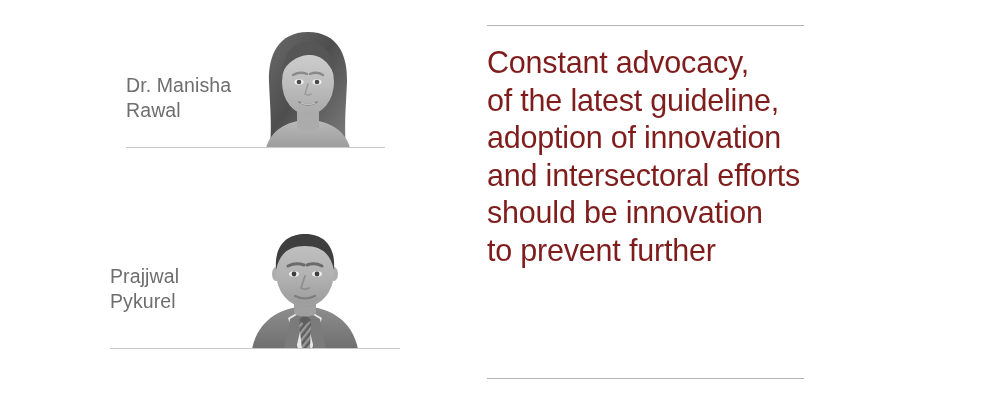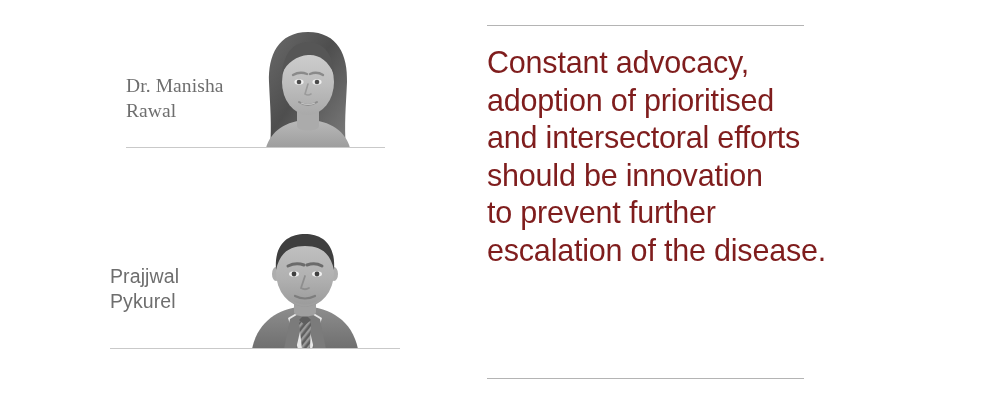--- a/index.html
+++ b/index.html
@@ -27,21 +27,21 @@
 
   .contributor-name {
     position: absolute;
     color: #6e6e6e;
     font-size: 19.5px;
     font-weight: 400;
     line-height: 25px;
     letter-spacing: .1px;
     white-space: pre;
   }
-  #contributor-0 .contributor-name { left: 126px; top: 53px; font-family: Liberation Serif, serif; }
+  #contributor-0 .contributor-name { left: 126px; top: 53px; }
   #contributor-1 .contributor-name { left: 110px; top: 42px; }
 
   .portrait-frame {
     position: absolute;
     overflow: hidden;
   }
   #contributor-0 .portrait-frame { left: 248px; top: 0;   width: 120px; height: 128px; }
   #contributor-1 .portrait-frame { left: 240px; top: 0;   width: 130px; height: 127px; }
 
   .portrait-svg { display: block; width: 100%; height: 100%; }
@@ -200,20 +200,20 @@
     </svg>
   </div>
 
   <div class="contributor-rule"></div>
 </div>
 
 <div id="pullquote">
   <div class="quote-rule" id="quote-rule-top"></div>
   <div class="quote-body">
     <span class="quote-line">Constant advocacy,</span>
-    <span class="quote-line">adoption of prioritised</span>
+    <span class="quote-line">of the latest guideline,</span>
+    <span class="quote-line">adoption of innovation</span>
     <span class="quote-line">and intersectoral efforts</span>
     <span class="quote-line">should be innovation</span>
     <span class="quote-line">to prevent further</span>
-    <span class="quote-line">escalation of the disease.</span>
   </div>
   <div class="quote-rule" id="quote-rule-bottom"></div>
 </div>
 
 </body></html>

